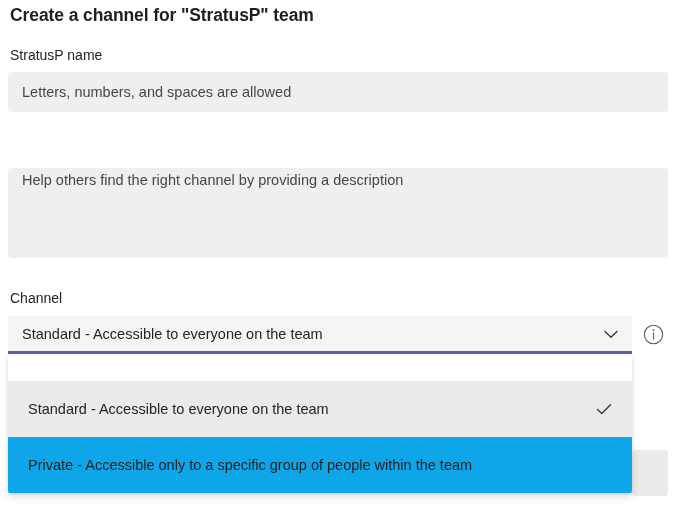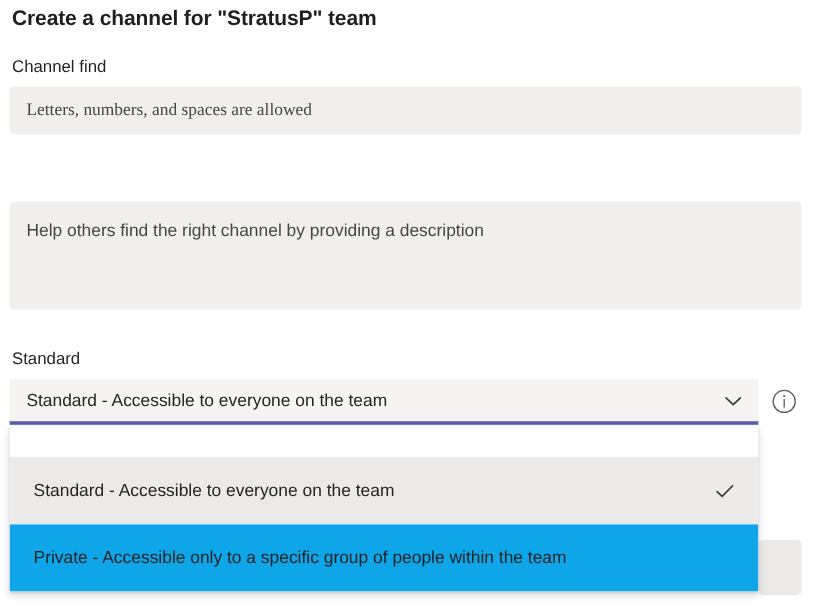--- a/index.html
+++ b/index.html
@@ -59,27 +59,26 @@
     font-size: 14.5px;
     color: #484644;
     padding: 0 14px;
     outline: none;
   }
 
   .input-channel-name {
     top: 72px;
     height: 40px;
     line-height: 40px;
-    font-family: Liberation Serif, serif;
   }
 
   .input-description {
     top: 168px;
     height: 90px;
-    padding-top: 15px;
+    padding-top: 2px;
     line-height: 20px;
     resize: none;
   }
 
   .text-input::placeholder { color: #484644; opacity: 1; }
   .text-input::-moz-placeholder { color: #484644; opacity: 1; }
 
   
   .privacy-select {
     position: absolute;
@@ -174,26 +173,26 @@
     display: block;
   }
 </style>
 </head>
 <body>
 
 <div class="dialog">
 
   <div class="dialog-title">Create a channel for "StratusP" team</div>
 
-  <div class="field-label label-channel-name">Channel find</div>
+  <div class="field-label label-channel-name">StratusP name</div>
   <input class="text-input input-channel-name" type="text" placeholder="Letters, numbers, and spaces are allowed" style="">
 
   <textarea class="text-input input-description" placeholder="Help others find the right channel by providing a description" style=""></textarea>
 
-  <div class="field-label label-privacy">Standard</div>
+  <div class="field-label label-privacy">Channel</div>
 
   <div class="privacy-select">
     <span class="privacy-select-value">Standard - Accessible to everyone on the team</span>
     <span class="chevron-down-icon">
       <svg viewBox="0 0 22 22" width="22" height="22" aria-hidden="true">
         <path d="M5 8.5 L11 14.2 L17 8.5" fill="none" stroke="#3b3a39" stroke-width="1.4" stroke-linecap="round" stroke-linejoin="round"></path>
       </svg>
     </span>
   </div>
 

